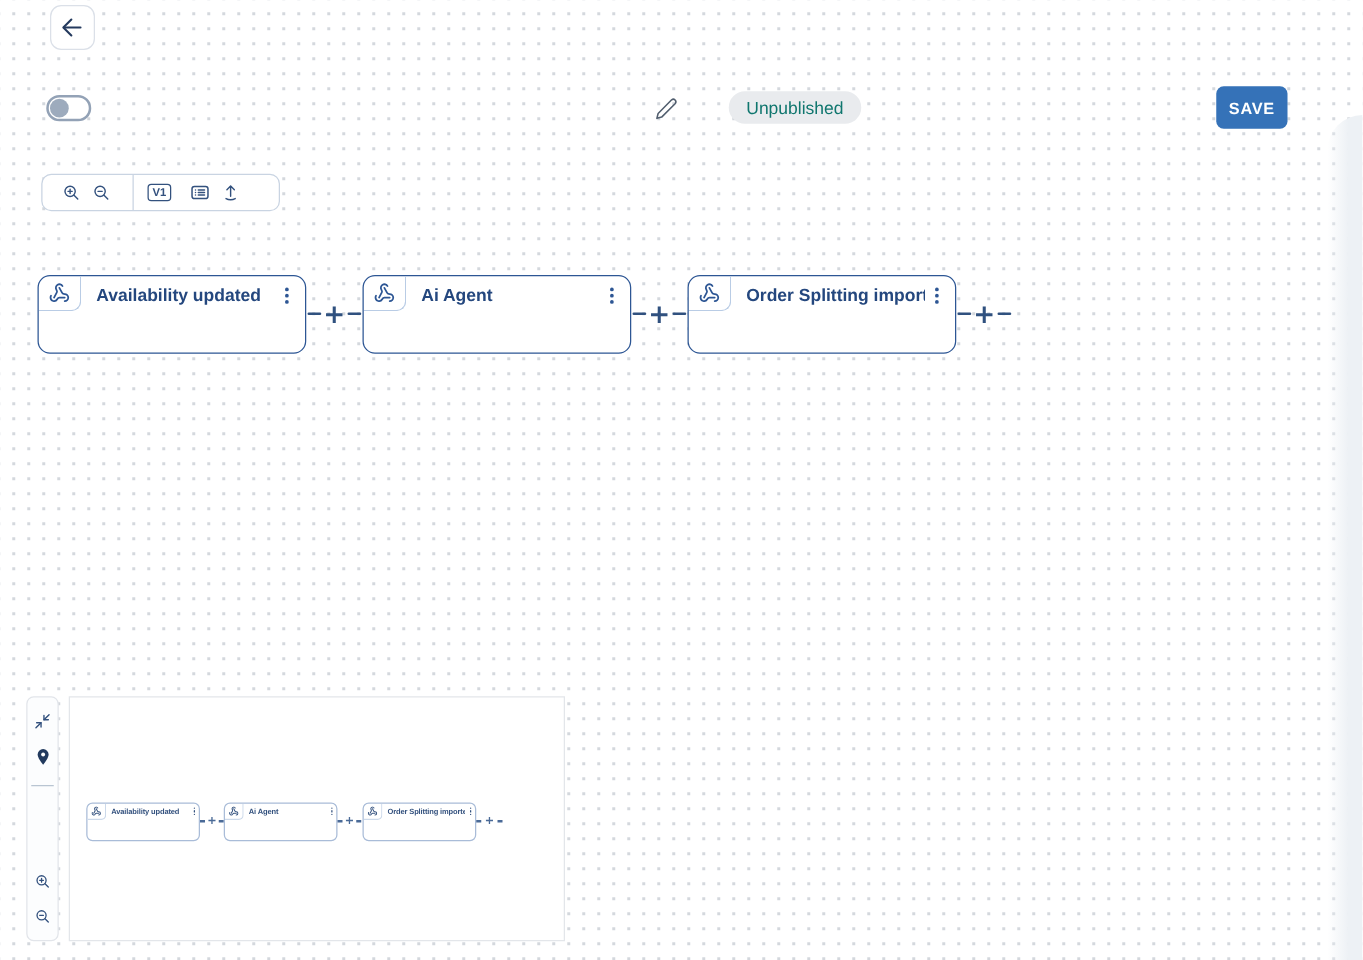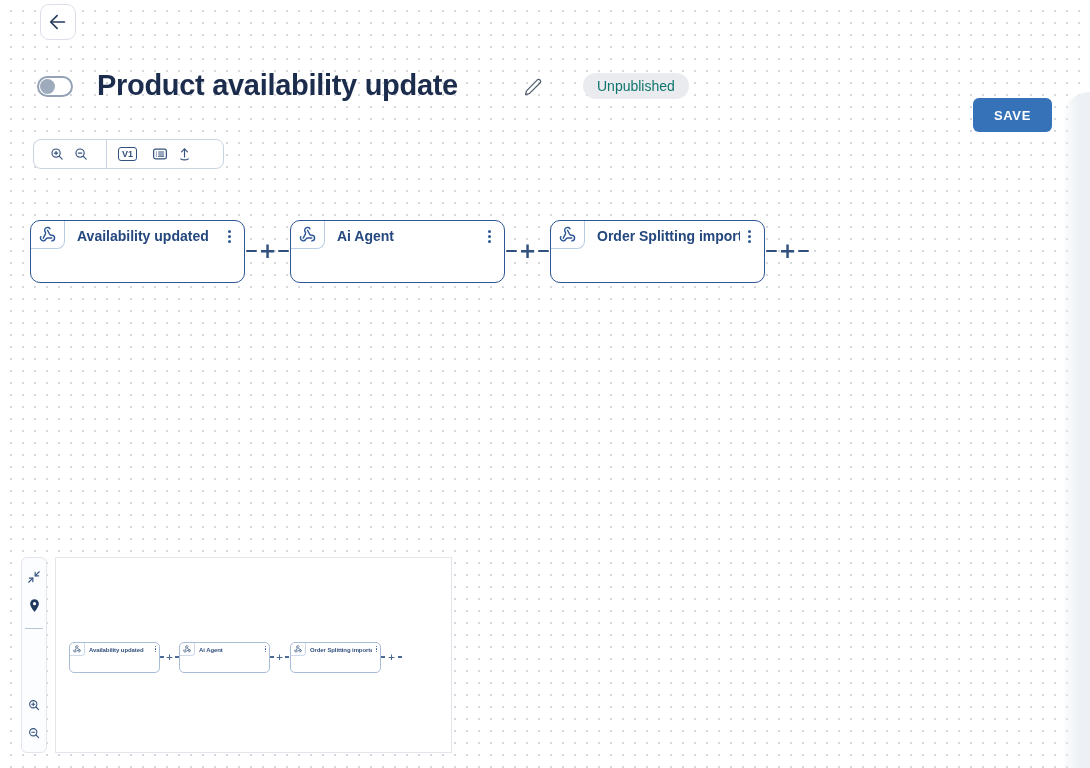--- a/index.html
+++ b/index.html
@@ -40,23 +40,23 @@
     position:absolute; left:520px; top:74px; width:26px; height:26px;
     display:flex; align-items:center; justify-content:center; cursor:pointer;
     background:transparent; border:none;
   }
   .status-badge {
     position:absolute; left:583px; top:73px; height:26px; padding:0 14px;
     background:#e9ebee; border-radius:13px; color:#0f766e;
     font-size:14px; line-height:26px; white-space:nowrap;
   }
   .save-btn {
-    position:absolute; left:973px; top:69px; width:79px; height:34px;
+    position:absolute; left:973px; top:69px; width:57px; height:34px;
     background:#3572b8; border:none; border-radius:6px; color:#fff;
-    font-size:13px; font-weight:bold; letter-spacing:0.6px; cursor:pointer;margin-top:29px;
+    font-size:13px; font-weight:bold; letter-spacing:0.6px; cursor:pointer;
   }
   
   .toolbar {
     position:absolute; left:33px; top:139px; height:30px; width:191px;
     background:#fff; border:1px solid #c9d4e2; border-radius:8px;
     display:flex; align-items:center;
   }
   .tb-btn {
     background:none; border:none; cursor:pointer; padding:0;
     display:flex; align-items:center; justify-content:center;
@@ -169,21 +169,20 @@
         <path d="M19 12H5"></path>
           <path d="M11 5l-7 7 7 7"></path>
       </svg>
     </span>
   </div>
 
   <div class="toggle">
     <span class="knob"></span>
   </div>
 
-  <h1 class="page-title">Product availability update</h1>
 
   <button class="edit-btn">
     <span>
       <svg width="20" height="20" viewBox="0 0 24 24" fill="none" stroke="#515e6e" stroke-width="1.5" stroke-linecap="round" stroke-linejoin="round">
         <path d="M17.2 3.4a2.5 2.5 0 0 1 3.5 3.5L7.6 20 3 21.2 4.2 16.6Z"></path>
       </svg>
     </span>
   </button>
 
   <div class="status-badge">Unpublished</div>

